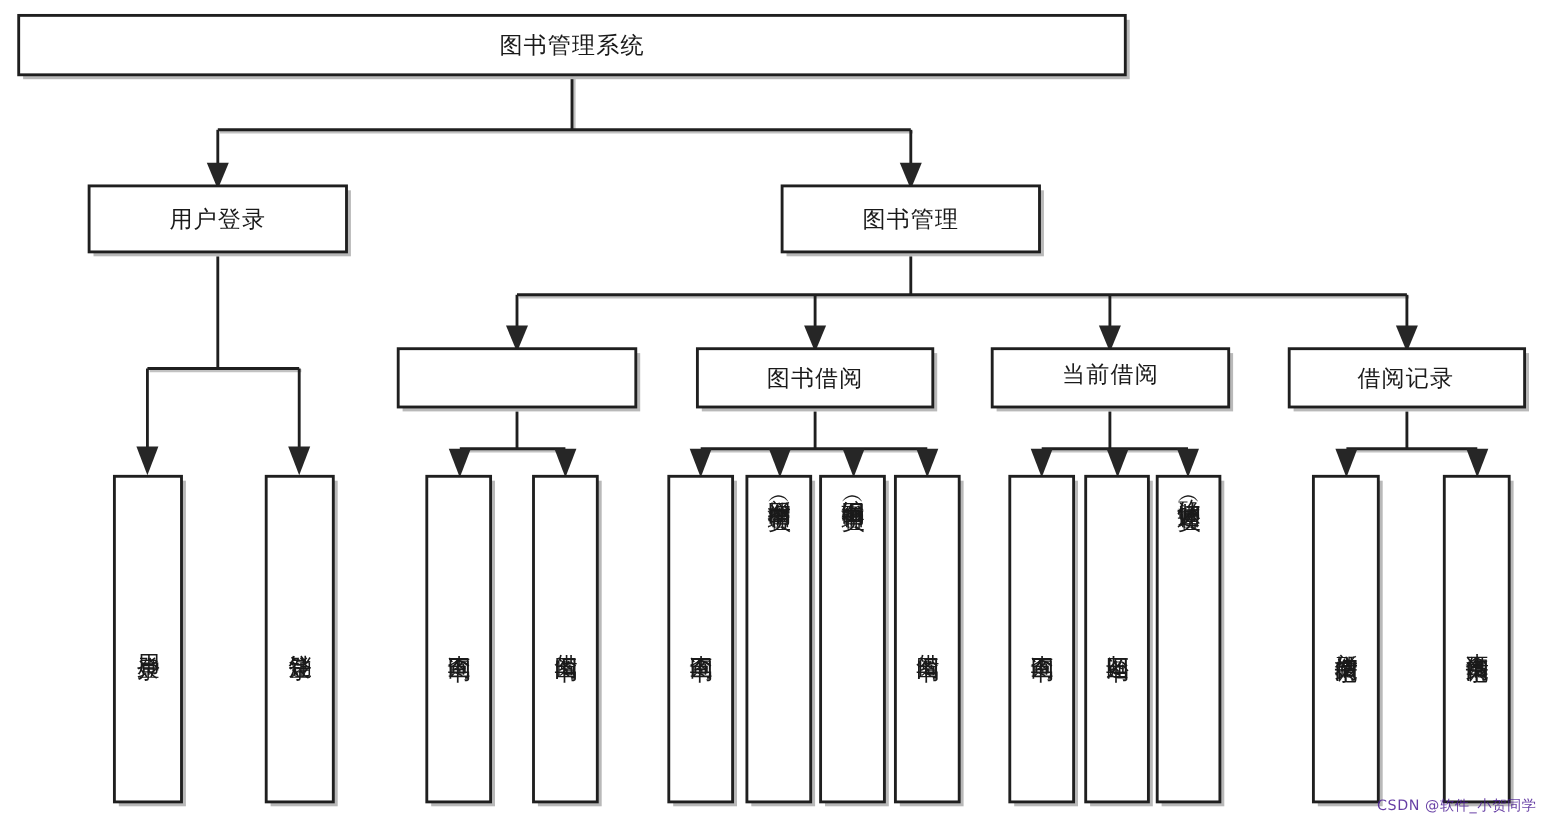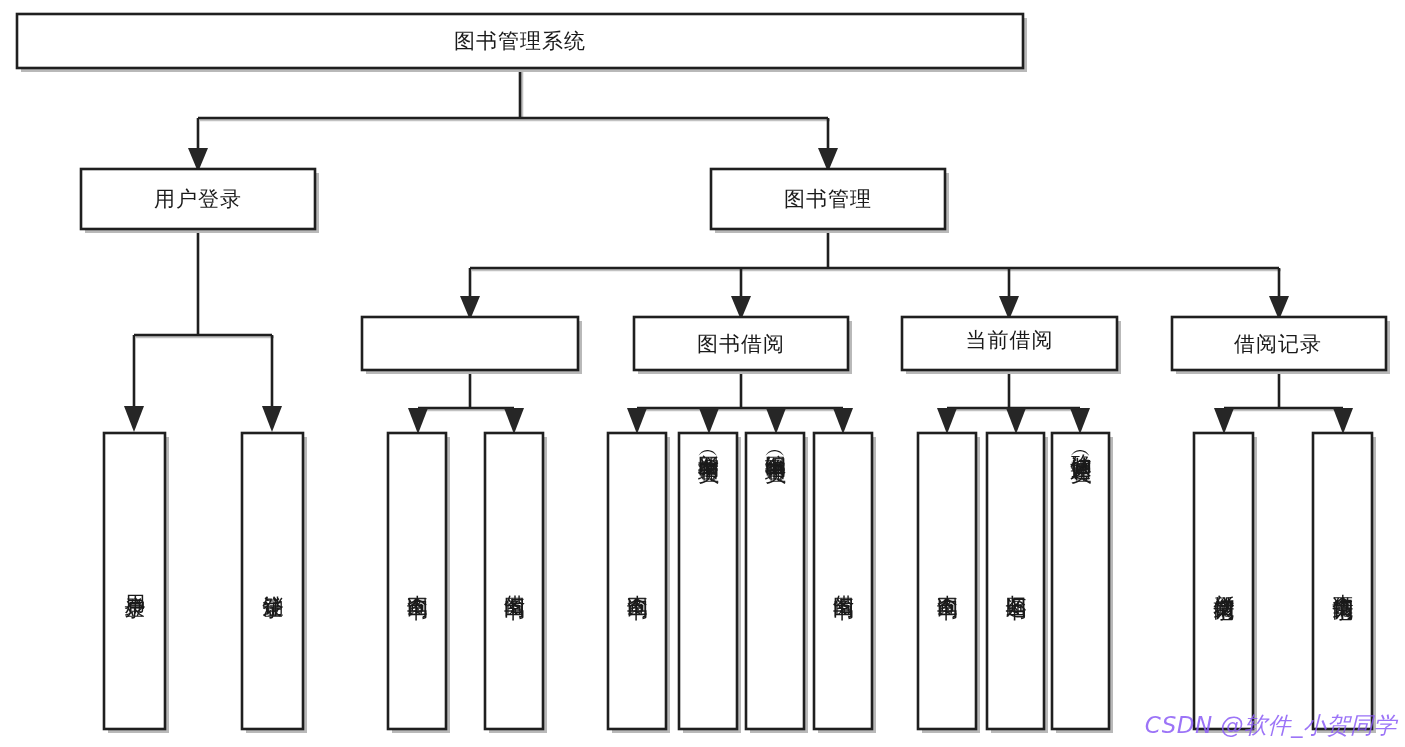--- a/index.html
+++ b/index.html
@@ -79,26 +79,25 @@
     font-size: 21px;
     color: #1a1a1a;
     letter-spacing: 1px;
     white-space: nowrap;
   }
   #watermark {
     position: absolute;
     right: 8px;
     bottom: 6px;
     font-family: "DejaVu Sans", "Liberation Sans", sans-serif;
-    font-size: 23px;
-    color: #8b5cf6;
+    font-size: 13px;
+    color: #4c1d95;
     opacity: 0.85;
     white-space: nowrap;
     letter-spacing: 0.5px;
-    font-style: italic;
   }
 </style>
 </head>
 <body>
 
 <div id="diagram-root">
 
   <svg id="tree-svg" viewBox="0 0 1405 747">
 
     <g>

